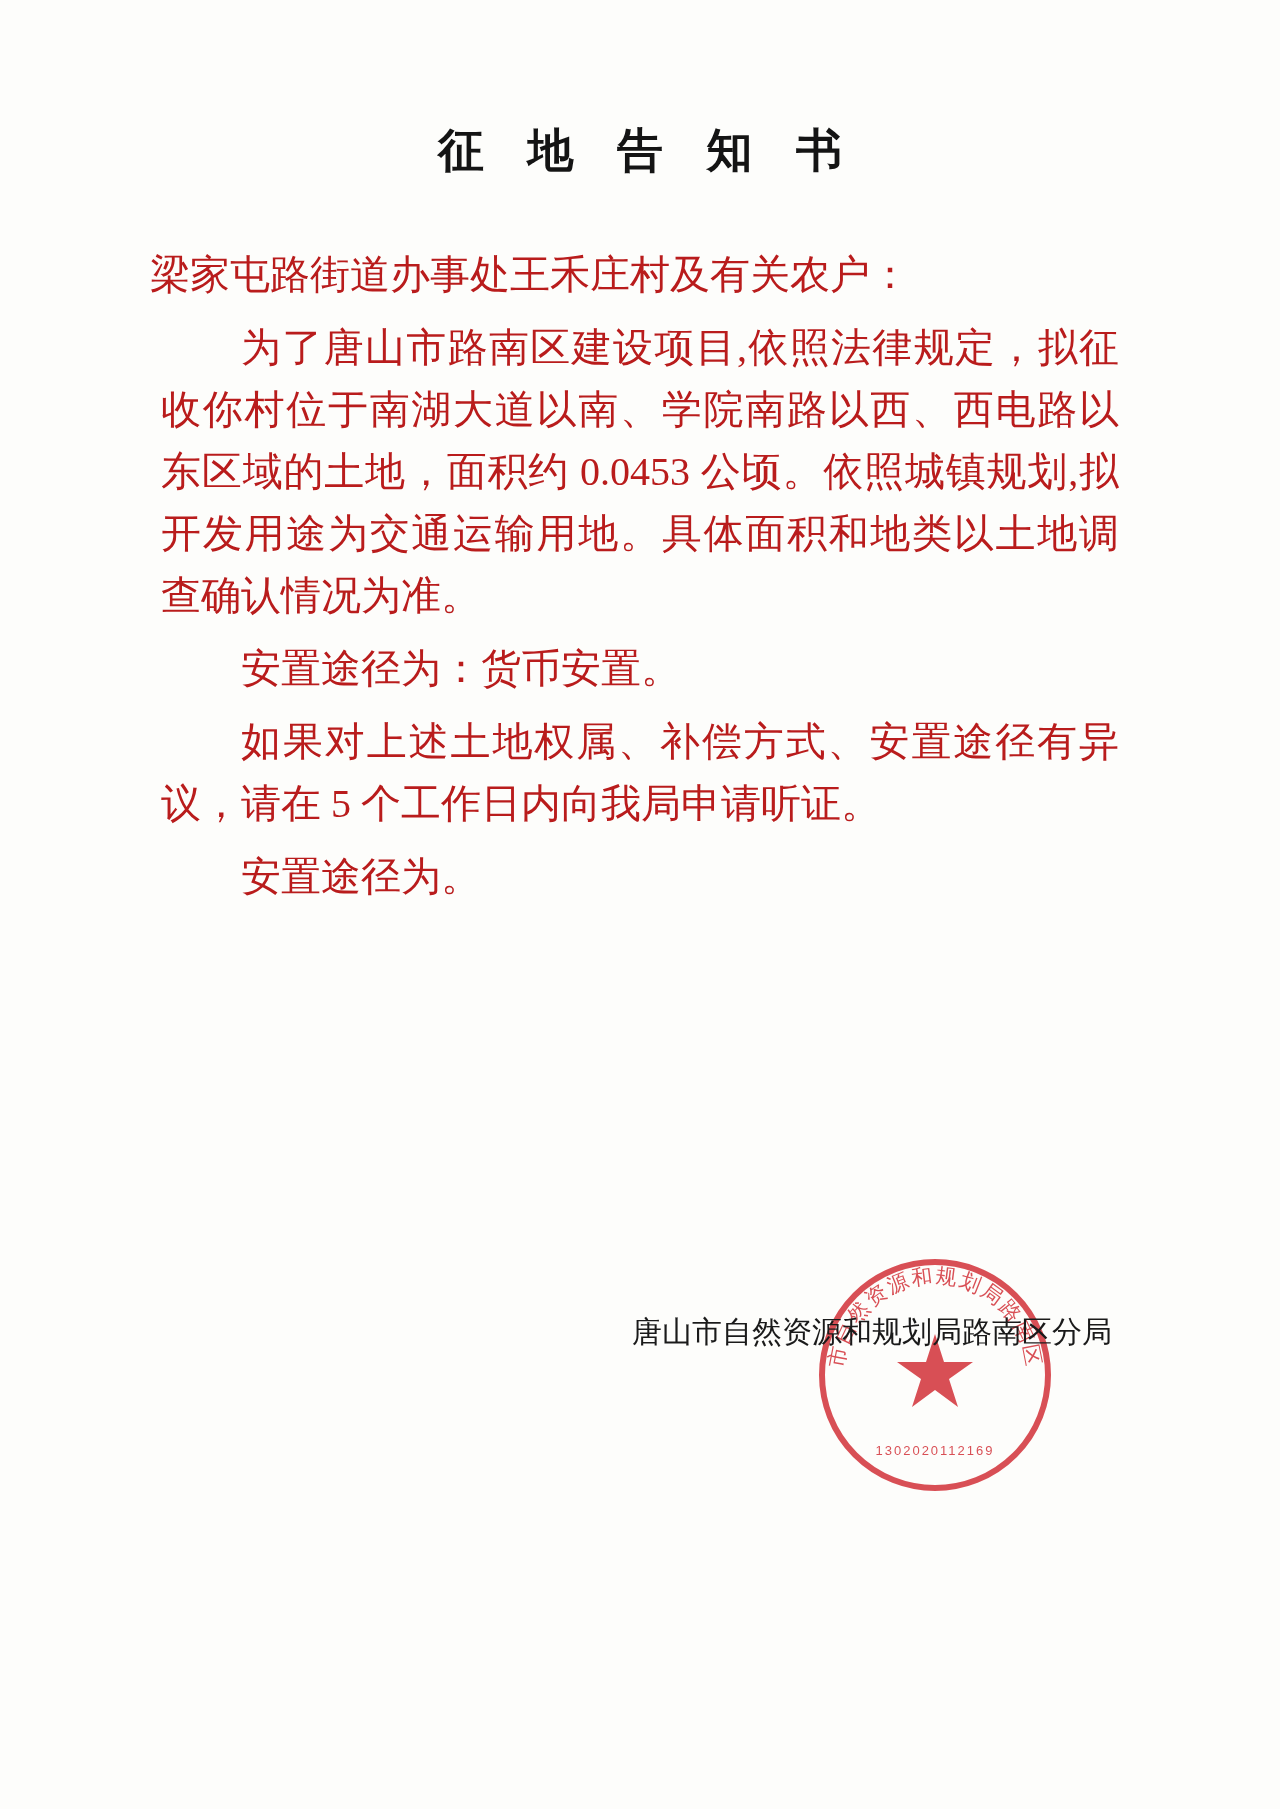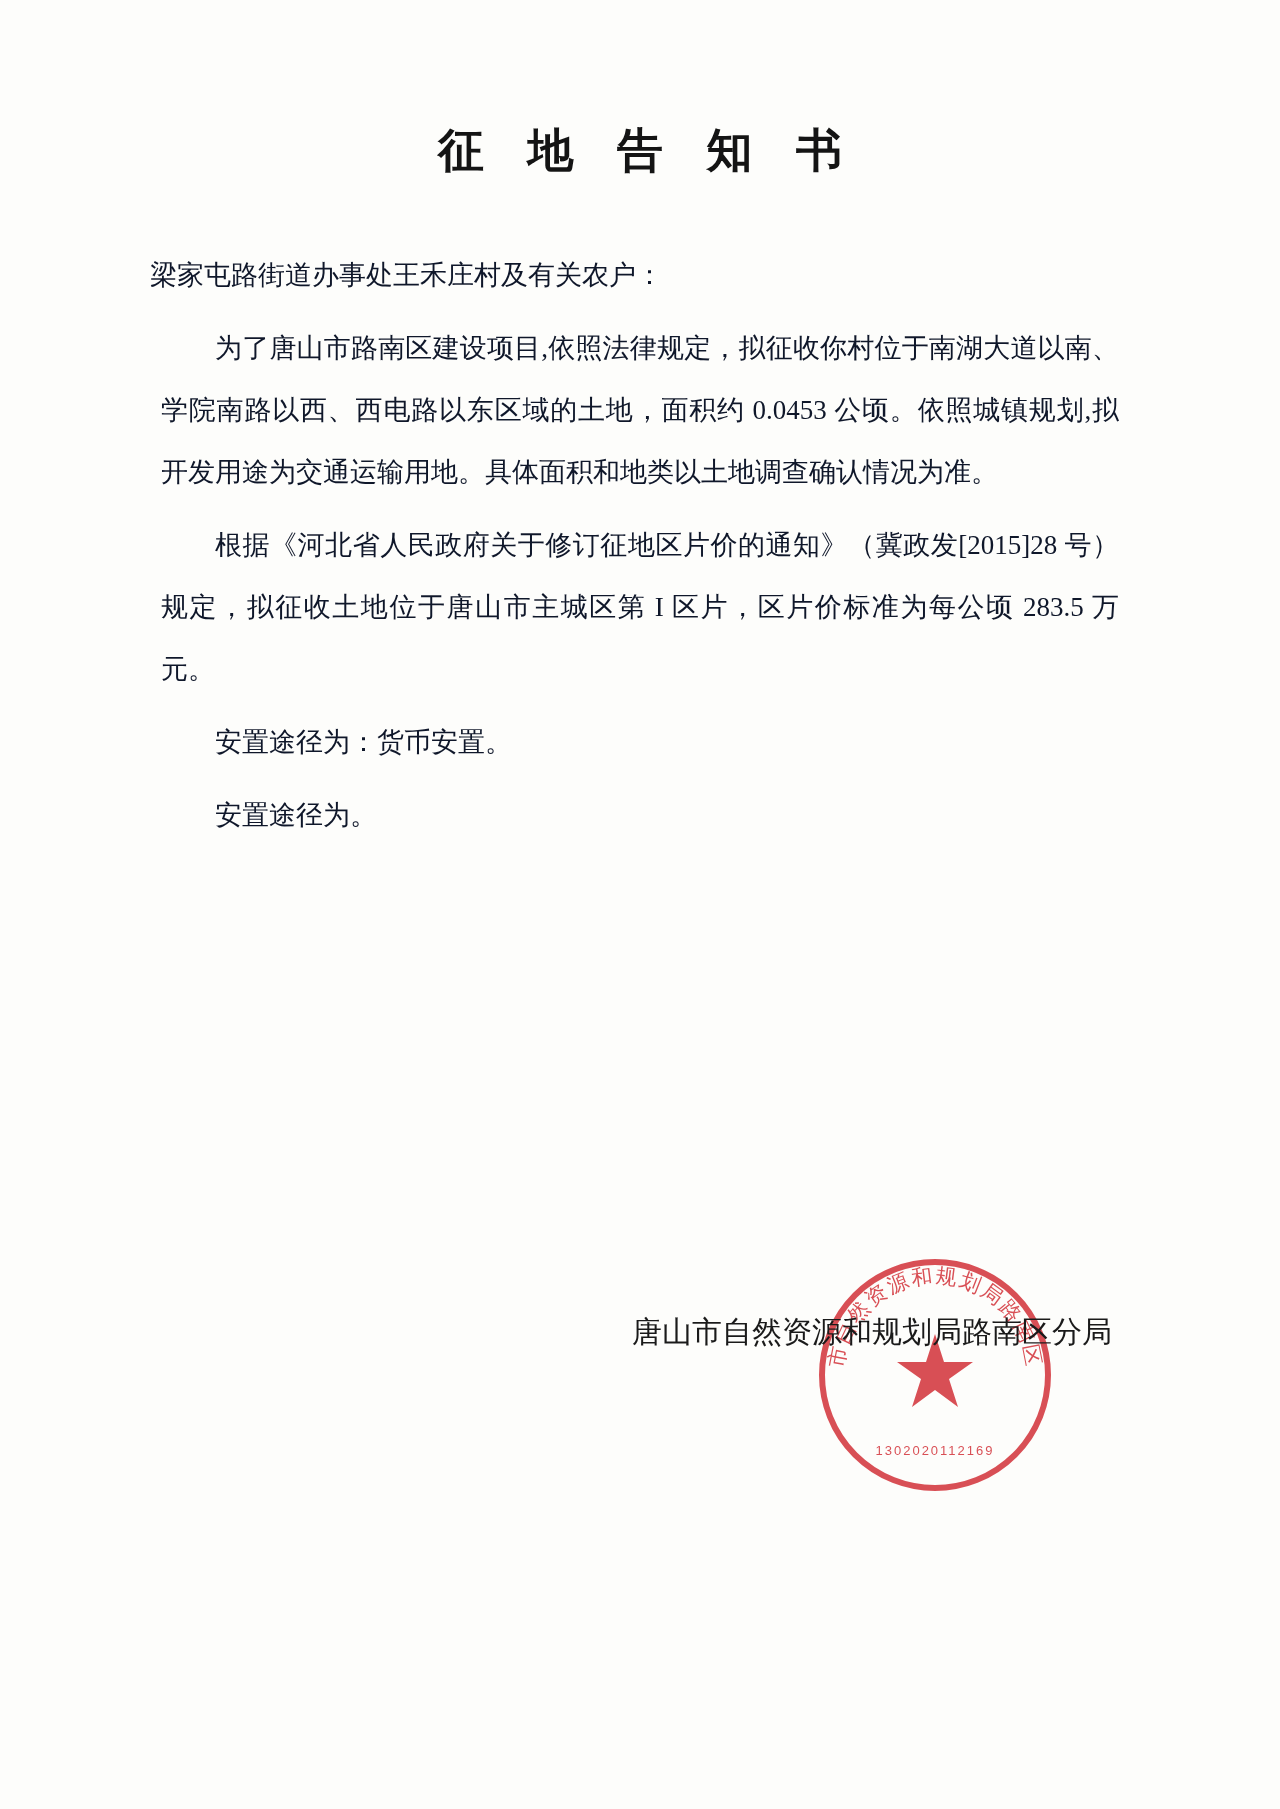--- a/index.html
+++ b/index.html
@@ -37,23 +37,23 @@
     font-size: 46px;
     font-weight: bold;
     letter-spacing: 16px;
     text-indent: 16px;
     color: #141414;
     font-family: "Liberation Serif", "DejaVu Serif", serif;
   }
 
   .body-text {
     margin-top: 62px;
-    font-size: 27px;
+    font-size: 40px;
     line-height: 62px;
-    color: #0f172a;
+    color: #b91c1c;
     text-align: justify;
   }
 
   .salutation {
     margin-bottom: 6px;
   }
 
   .para {
     text-indent: 2em;
     margin: 11px;
@@ -112,22 +112,22 @@
 
 <div class="page"></div>
 
 <div class="doc">
 
   <div class="title">征 地 告 知 书</div>
 
   <div class="body-text">
     <div class="salutation">梁家屯路街道办事处王禾庄村及有关农户：</div>
     <p class="para">为了唐山市路南区建设项目,依照法律规定，拟征收你村位于南湖大道以南、学院南路以西、西电路以东区域的土地，面积约 0.0453 公顷。依照城镇规划,拟开发用途为交通运输用地。具体面积和地类以土地调查确认情况为准。</p>
-    <p class="para">根据《河北省人民政府关于修订征地区片价的通知》（冀政发[2015]28 号）规定，拟征收土地位于唐山市主城区第 I 区片，区片价标准为每公顷 283.5 万元。</p>
     <p class="para">安置途径为：货币安置。</p>
+    <p class="para">如果对上述土地权属、补偿方式、安置途径有异议，请在 5 个工作日内向我局申请听证。</p>
     <p class="para">安置途径为。</p>
   </div>
 
   <div class="seal">
     <svg width="250" height="250" viewBox="0 0 250 250" xmlns="http://www.w3.org/2000/svg">
       <defs>
         <path id="arcpath" d="M 33,125 A 92,92 0 1 1 217,125" fill="none"></path>
       </defs>
       <circle cx="125" cy="125" r="113" fill="none" stroke="#d4383f" stroke-width="6"></circle>
       <text class="seal-text">

